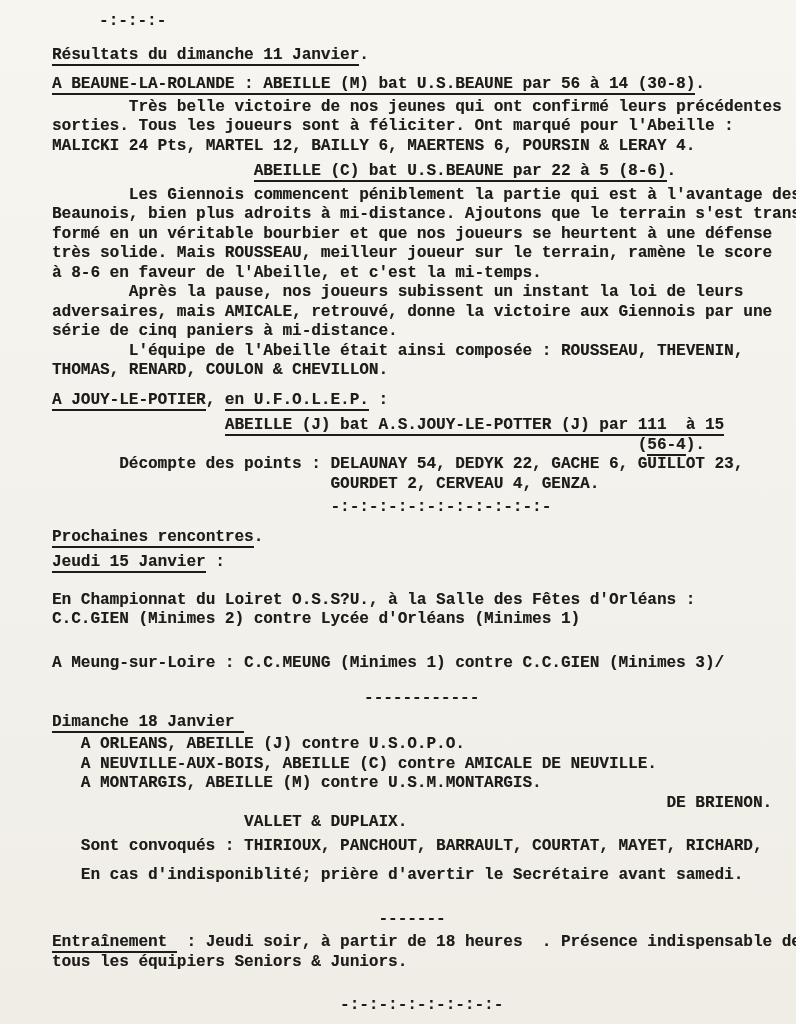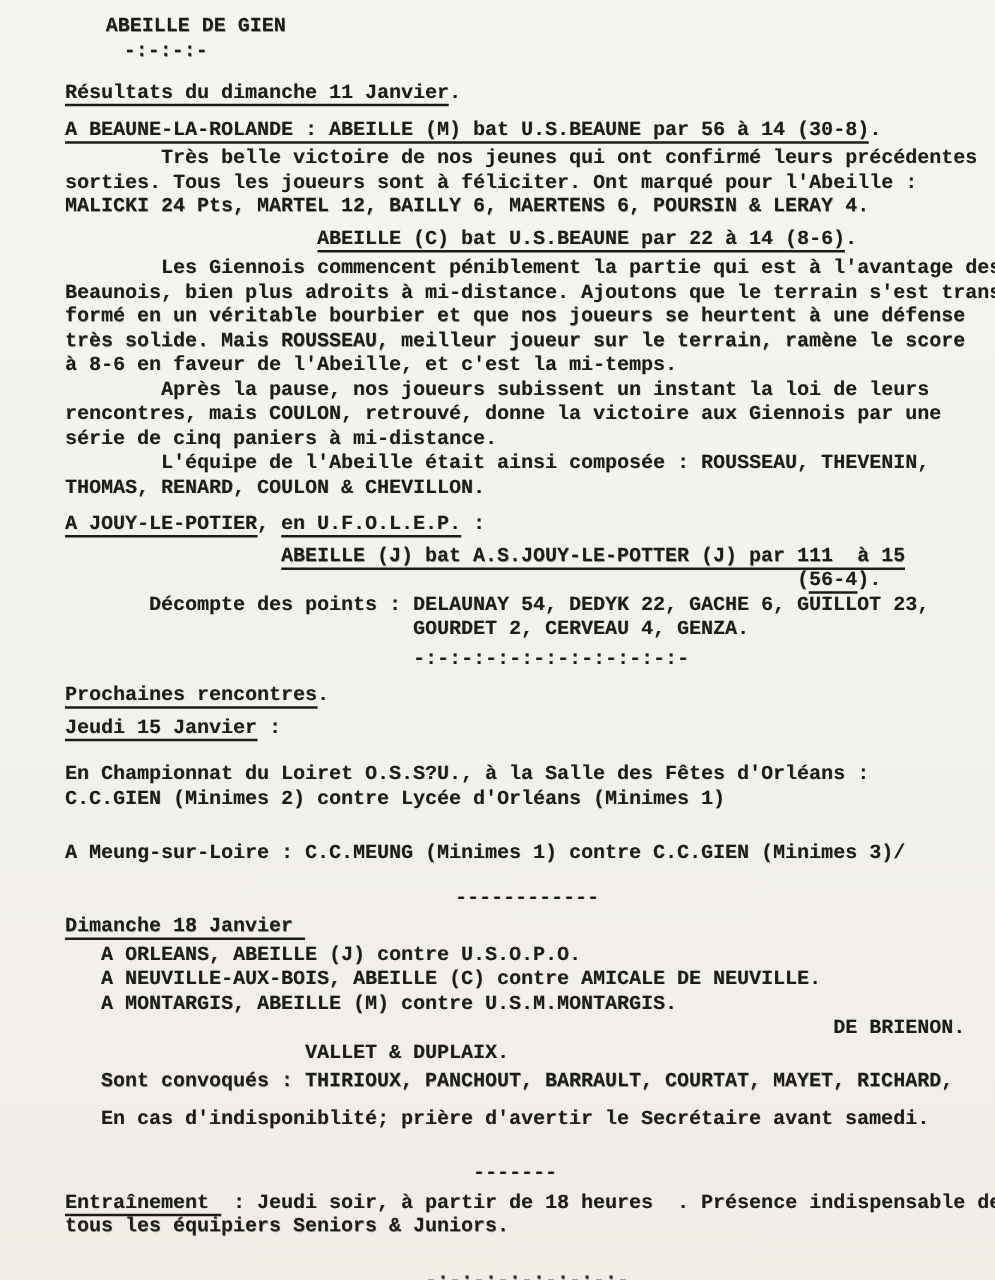--- a/index.html
+++ b/index.html
@@ -40,43 +40,42 @@
   .orn{padding-left:4.9ch;}
   .mt3{margin-top:3px;}.mt4{margin-top:4px;}.mt5{margin-top:10px;}
   .mt6{margin-top:6px;}.mt10{margin-top:24px;}.mt14{margin-top:14px;}.mt16{margin-top:16px;}
   .mt18{margin-top:18px;}.mt24{margin-top:24px;}
 </style>
 </head>
 <body>
 
 <div class="page">
 
-  <div class="line title">ABEILLE DE GIEN</div>
   <div class="line orn">-:-:-:-</div>
 
   <div class="line mt14"><span class="u">Résultats du dimanche 11 Janvier</span><span>.</span></div>
 
   <div class="line mt5"><span class="u">A BEAUNE-LA-ROLANDE : ABEILLE (M) bat U.S.BEAUNE par 56 à 14 (30-8)</span><span>.</span></div>
 
   <div class="mt3">
     <div class="line ind8">Très belle victoire de nos jeunes qui ont confirmé leurs précédentes</div>
     <div class="line">sorties. Tous les joueurs sont à féliciter. Ont marqué pour l'Abeille :</div>
     <div class="line">MALICKI 24 Pts, MARTEL 12, BAILLY 6, MAERTENS 6, POURSIN &amp; LERAY 4.</div>
   </div>
 
-  <div class="line mt6 pl21"><span class="u">ABEILLE (C) bat U.S.BEAUNE par 22 à 14 (8-6)</span><span>.</span></div>
+  <div class="line mt6 pl21"><span class="u">ABEILLE (C) bat U.S.BEAUNE par 22 à 5 (8-6)</span><span>.</span></div>
 
   <div class="mt4">
     <div class="line ind8">Les Giennois commencent péniblement la partie qui est à l'avantage des</div>
     <div class="line">Beaunois, bien plus adroits à mi-distance. Ajoutons que le terrain s'est trans</div>
     <div class="line">formé en un véritable bourbier et que nos joueurs se heurtent à une défense</div>
     <div class="line">très solide. Mais ROUSSEAU, meilleur joueur sur le terrain, ramène le score</div>
     <div class="line">à 8-6 en faveur de l'Abeille, et c'est la mi-temps.</div>
     <div class="line ind8">Après la pause, nos joueurs subissent un instant la loi de leurs</div>
-    <div class="line">rencontres, mais COULON, retrouvé, donne la victoire aux Giennois par une</div>
+    <div class="line">adversaires, mais AMICALE, retrouvé, donne la victoire aux Giennois par une</div>
     <div class="line">série de cinq paniers à mi-distance.</div>
     <div class="line ind8">L'équipe de l'Abeille était ainsi composée : ROUSSEAU, THEVENIN,</div>
     <div class="line">THOMAS, RENARD, COULON &amp; CHEVILLON.</div>
   </div>
 
   <div class="line mt5"><span class="u">A JOUY-LE-POTIER</span><span>, </span><span class="u">en U.F.O.L.E.P.</span><span> :</span></div>
 
   <div class="line mt6 pl18"><span class="u">ABEILLE (J) bat A.S.JOUY-LE-POTTER (J) par 111  à 15</span></div>
   <div class="line pl61"><span>(</span><span class="u">56-4</span><span>).</span></div>
 

